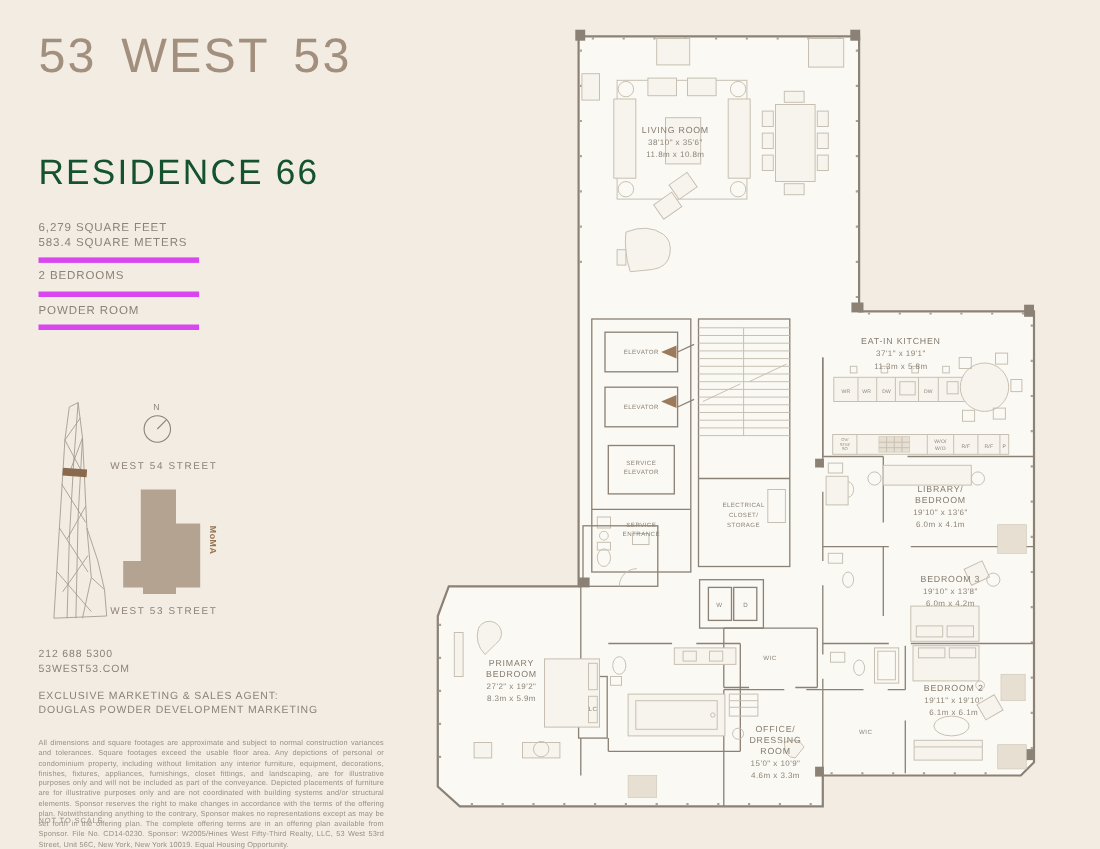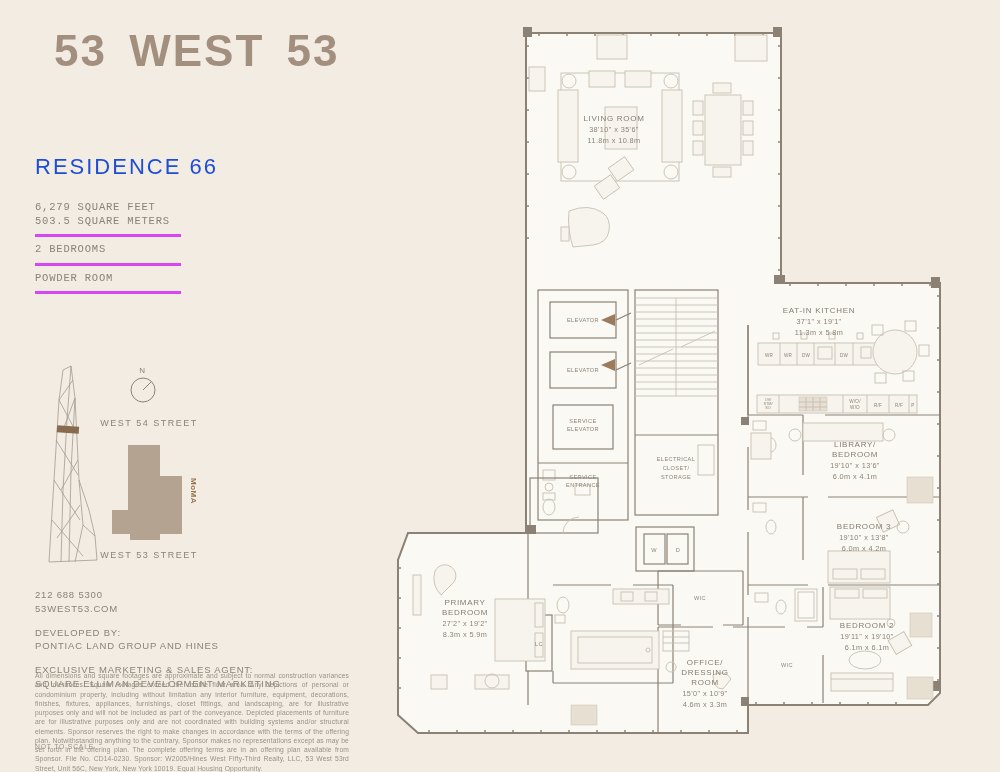--- a/index.html
+++ b/index.html
@@ -2,25 +2,25 @@
 <html><head>
 <meta charset="utf-8">
 <style>
   html,body{margin:0;padding:0;}
   body{font-family:"Liberation Sans", sans-serif; background:#f2ece3;}
   #stage{position:relative;width:1000px;height:772px;background:#f2ece3;overflow:hidden;}
 
   
   .panel{position:absolute;left:35px;top:0;width:330px;}
   .logo{position:absolute;left:0;top:26px;font-size:44px;letter-spacing:2px;word-spacing:8px;
-        color:#a28f7d;font-weight:700;white-space:nowrap;margin-left:19px;}
-  .residence{position:absolute;left:0;top:138px;font-size:22px;letter-spacing:2px;color:#1d4ed8;margin-top:16px;}
+        color:#a28f7d;font-weight:400;white-space:nowrap;}
+  .residence{position:absolute;left:0;top:138px;font-size:32px;letter-spacing:2px;color:#14532d;}
 
   .facts{position:absolute;left:0;top:200px;width:146px;color:#8d8276;font-size:10.5px;letter-spacing:.8px;}
-  .fact{padding:5px 0 6px 0;border-bottom:3px solid #d946ef;line-height:1.35;font-family:Liberation Mono, monospace;}
+  .fact{padding:5px 0 6px 0;border-bottom:5px solid #d946ef;line-height:1.35;}
   .fact:first-child{padding-top:0;}
 
   .mapwrap{position:absolute;left:-12px;top:360px;width:230px;height:215px;}
 
   .contact{position:absolute;left:0;top:588px;font-size:9.5px;letter-spacing:.8px;color:#8d8276;line-height:1.45;}
   .contact .grp{margin-bottom:10px;}
   .contact a{color:#8d8276;text-decoration:none;}
 
   .legal{position:absolute;left:0;top:671px;width:314px;font-size:6.7px;line-height:1.38;
          color:#9a9083;text-align:justify;letter-spacing:.15px;}
@@ -53,21 +53,21 @@
 
 <div id="stage">
 
   <div class="panel">
     <div class="logo">53 WEST 53</div>
     <div class="residence">RESIDENCE 66</div>
 
     <div class="facts">
       <div class="fact">
         <div>6,279 SQUARE FEET</div>
-        <div>503.5 SQUARE METERS</div>
+        <div>583.4 SQUARE METERS</div>
       </div>
       <div class="fact">2 BEDROOMS</div>
       <div class="fact">POWDER ROOM</div>
     </div>
 
     <div class="mapwrap">
       <svg width="230" height="215" viewBox="0 0 230 215">
 
         <g>
           <path class="tower" d="M40,10 L48,6 L52,38 L56,120 L60,165 L72,176 L74,200 L26,202 L31,120 L36,40 Z"></path>
@@ -88,26 +88,22 @@
         <text x="126" y="198" class="maptext">WEST 53 STREET</text>
       </svg>
     </div>
 
     <div class="contact">
       <div class="grp">
         <div>212 688 5300</div>
         <div><a href="#">53WEST53.COM</a></div>
       </div>
       <div class="grp">
-        <div>DEVELOPED BY:</div>
-        <div>PONTIAC LAND GROUP AND HINES</div>
-      </div>
-      <div class="grp">
         <div>EXCLUSIVE MARKETING &amp; SALES AGENT:</div>
-        <div>SQUARE ELLIMAN DEVELOPMENT MARKETING</div>
+        <div>DOUGLAS POWDER DEVELOPMENT MARKETING</div>
       </div>
     </div>
 
     <div class="legal">All dimensions and square footages are approximate and subject to normal construction variances and tolerances. Square footages exceed the usable floor area. Any depictions of personal or condominium property, including without limitation any interior furniture, equipment, decorations, finishes, fixtures, appliances, furnishings, closet fittings, and landscaping, are for illustrative purposes only and will not be included as part of the conveyance. Depicted placements of furniture are for illustrative purposes only and are not coordinated with building systems and/or structural elements. Sponsor reserves the right to make changes in accordance with the terms of the offering plan. Notwithstanding anything to the contrary, Sponsor makes no representations except as may be set forth in the offering plan. The complete offering terms are in an offering plan available from Sponsor. File No. CD14-0230. Sponsor: W2005/Hines West Fifty-Third Realty, LLC, 53 West 53rd Street, Unit 56C, New York, New York 10019. Equal Housing Opportunity.</div>
     <div class="nts">NOT TO SCALE</div>
   </div>
 
   <svg id="plan" width="575" height="745" viewBox="0 0 575 745">
 
     <path class="wallx" d="M143,18 H398 V268 H557 V678 L545,690 H365 V718 H35 L15,700 V545 L25,518 H143 Z"></path>

